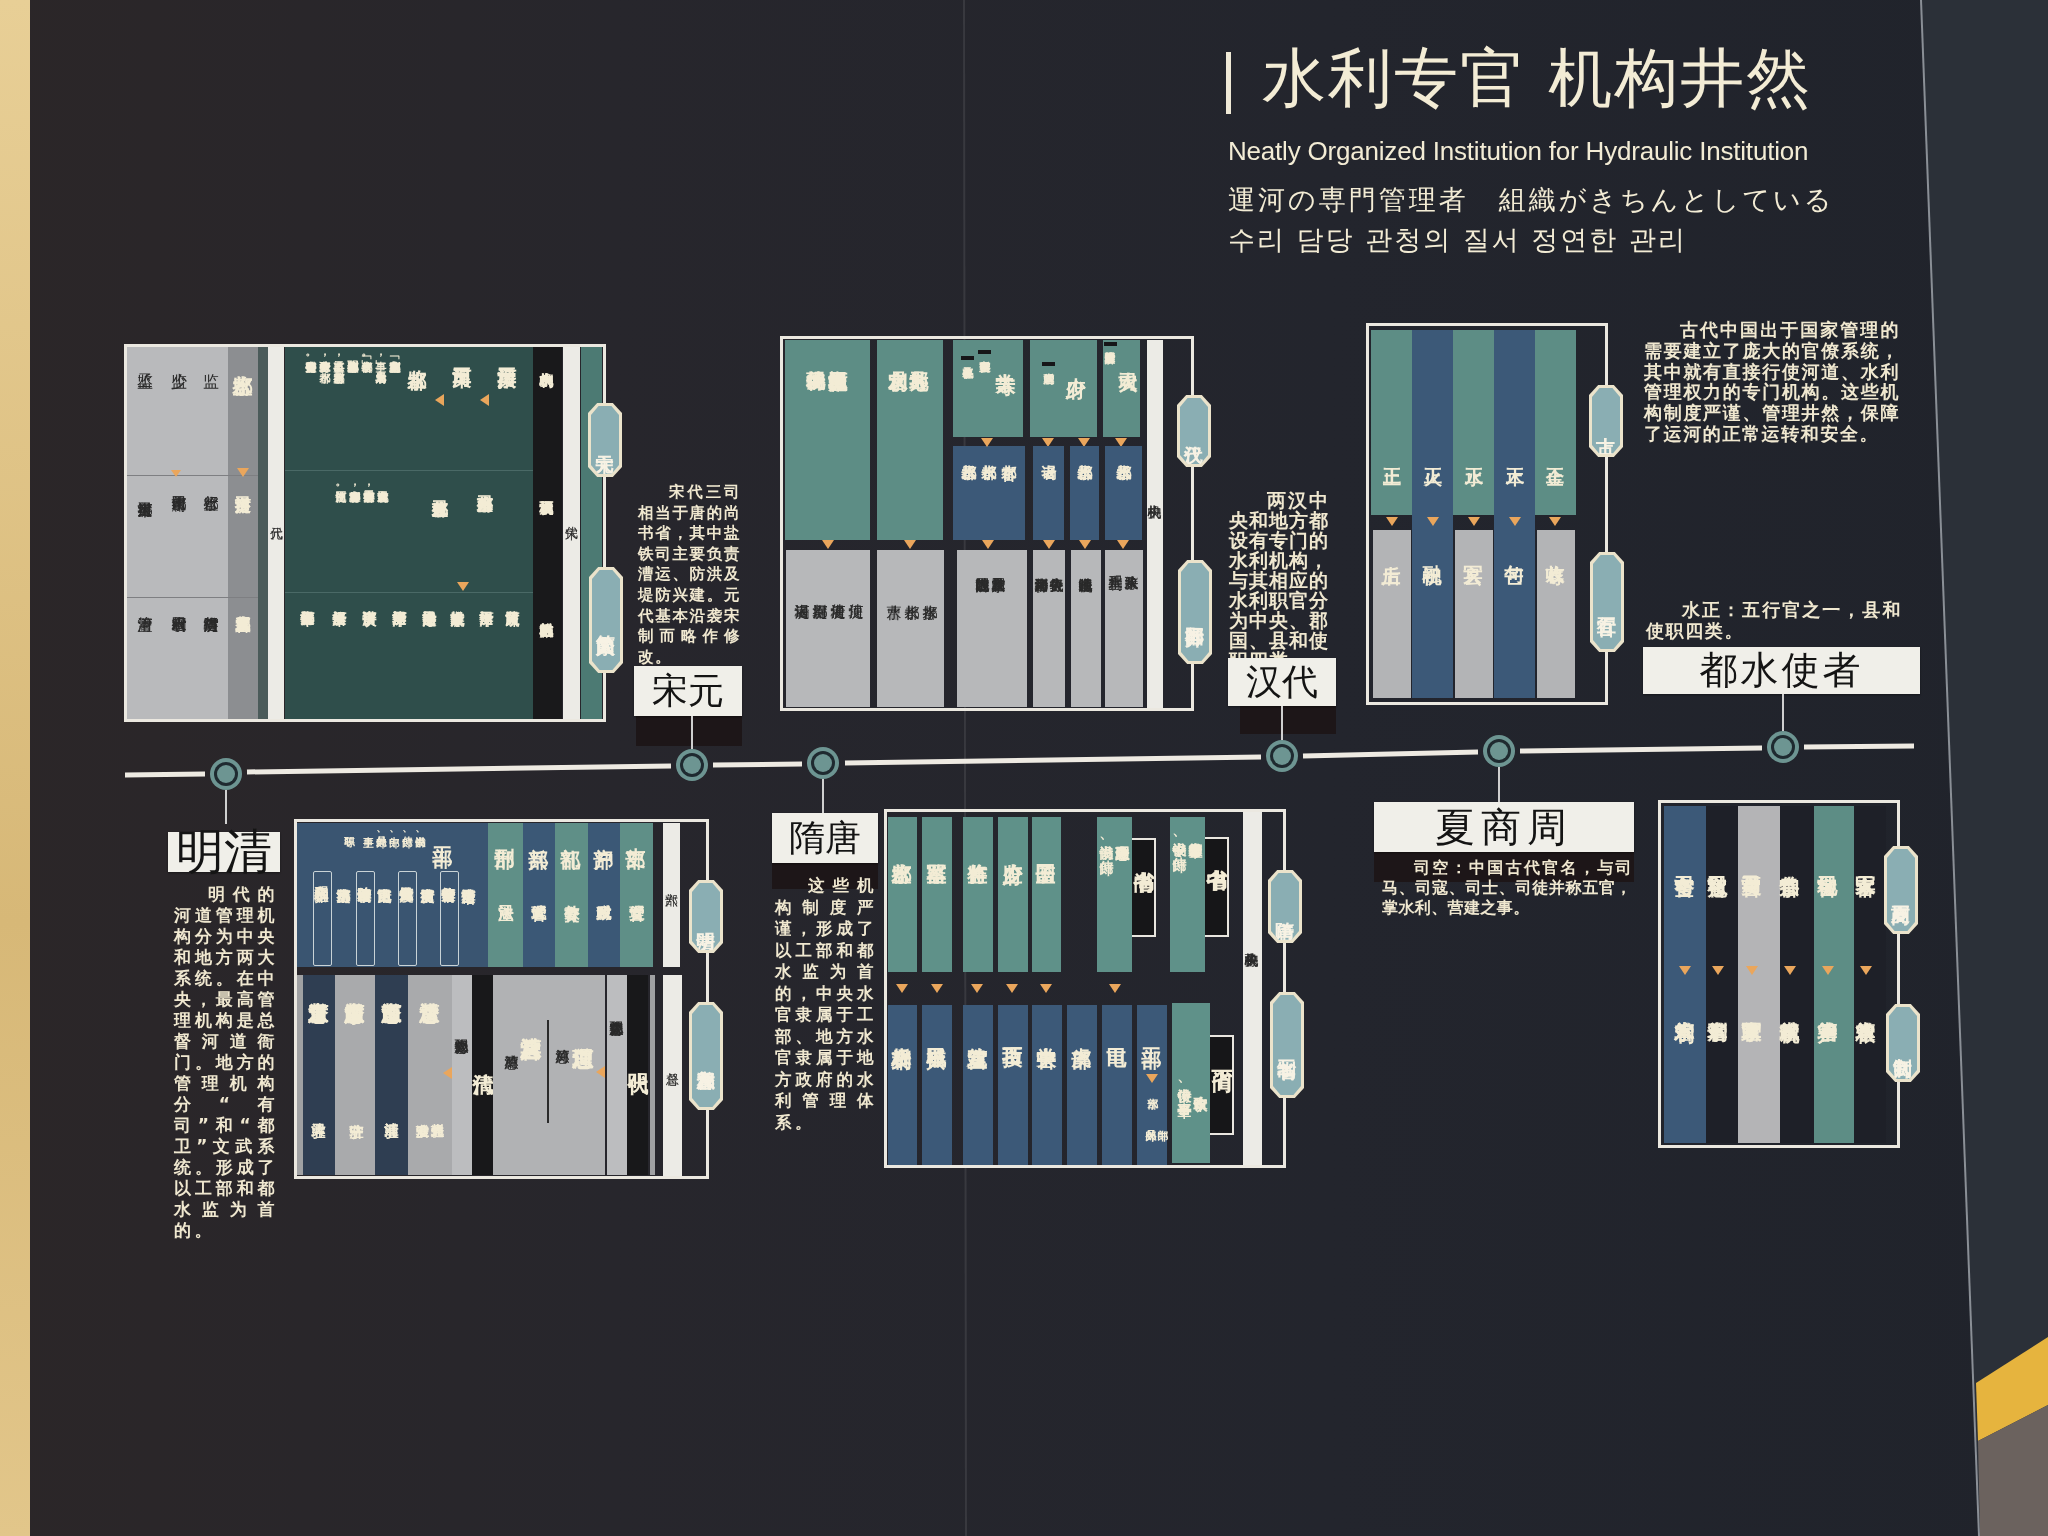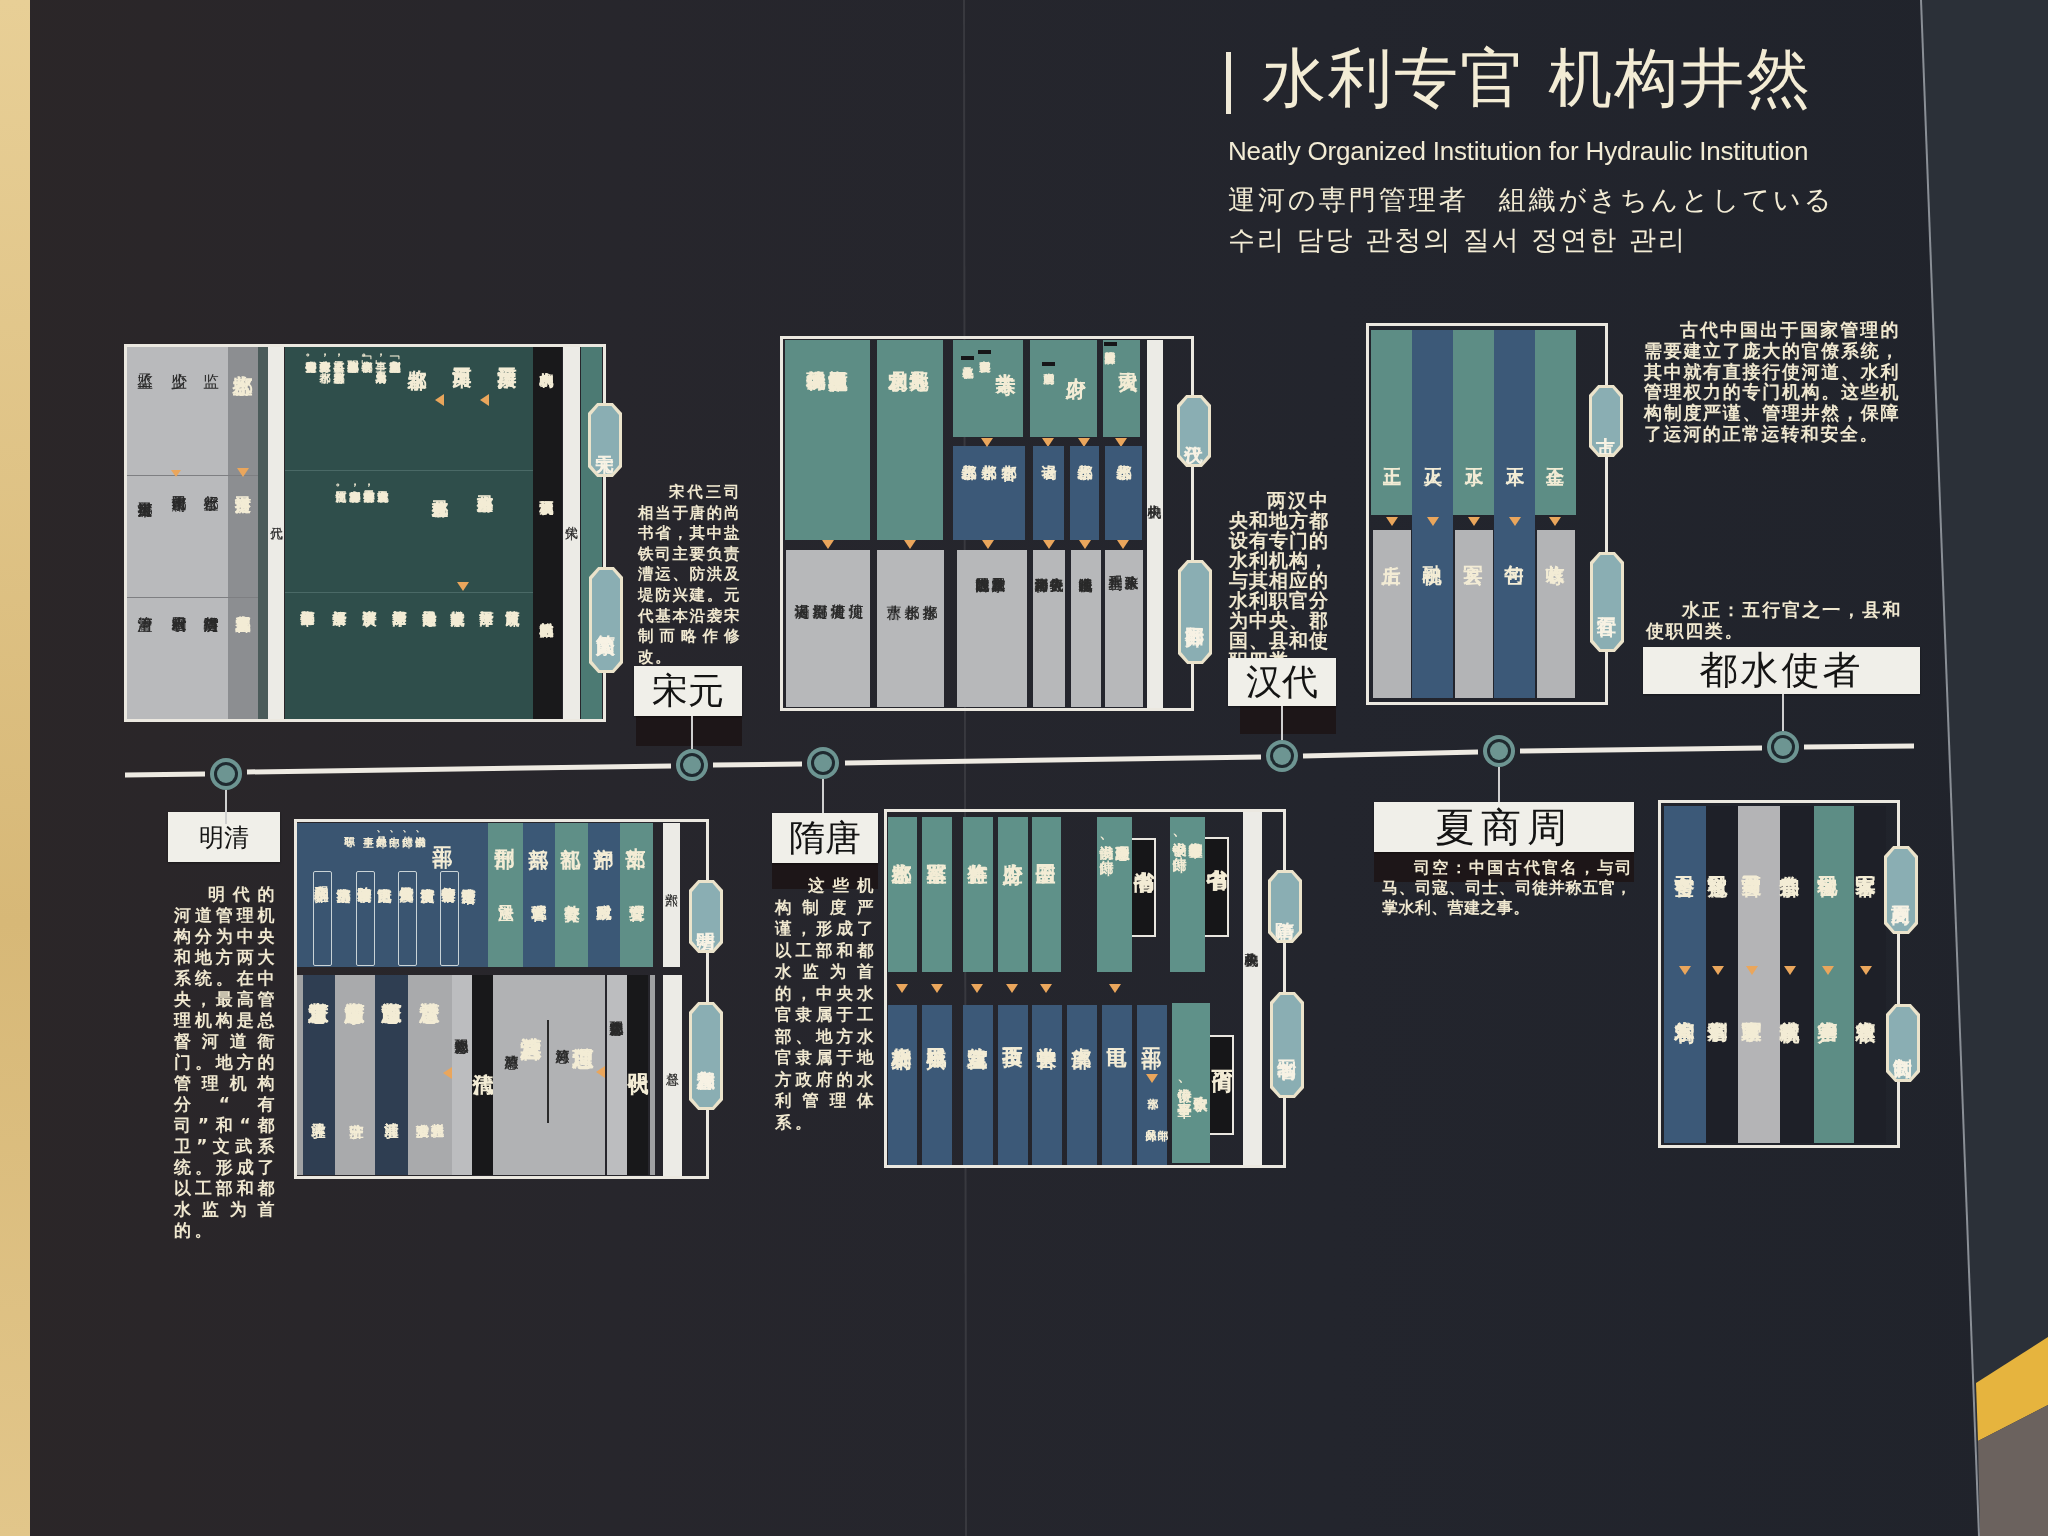--- a/index.html
+++ b/index.html
@@ -381,21 +381,21 @@
         <div class="badge-in">
           <span class="bt">明清</span>
         </div>
       </div>
     <div class="badge" style="left:689px;top:1002px;height:108px">
         <div class="badge-in">
           <span class="bt" style="font-size:18px">六部和总督</span>
         </div>
       </div>
 
-    <div class="plabel" style="left:168px;top:812px;width:112px;height:50px;font-size:25px">
+    <div class="plabel" style="left:168px;top:832px;width:112px;height:40px;font-size:48px">
         <span>明清</span>
       </div>
     <p class="desc" style="left:174px;top:884px;width:104px;font-size:17px;letter-spacing:3.5px;line-height:21px">明代的河道管理机构分为中央和地方两大系统。在中央，最高管理机构是总督河道衙门。地方的管理机构分“有司”和“都卫”文武系统。形成了以工部和都水监为首的。</p>
   </div>
 
   <div>
     <div class="frame" style="left:884px;top:809px;width:402px;height:359px"></div>
 
     <div class="blk teal" style="left:888px;top:817px;width:29px;height:155px;background:#5f9189"></div>
     <div class="blk teal" style="left:922px;top:817px;width:30px;height:155px;background:#5f9189"></div>

